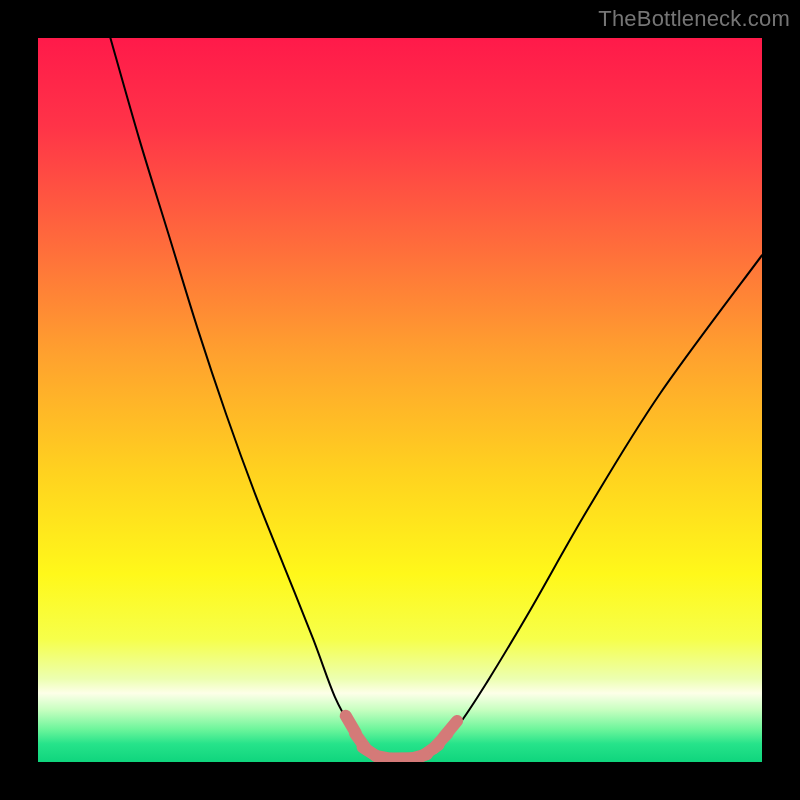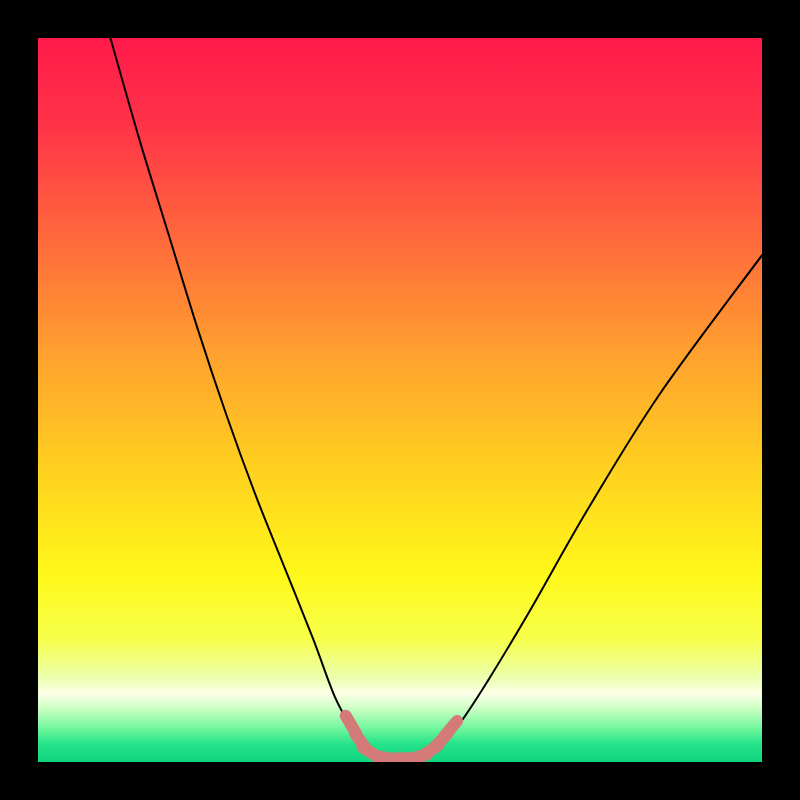--- a/index.html
+++ b/index.html
@@ -46,20 +46,21 @@
     left: 0;
     top: 0;
     width: 100%;
     height: 100%;
   }
 </style>
 </head>
 <body>
 
 <div class="stage">
+  <div class="watermark">TheBottleneck.com</div>
 
   <div class="plot-area">
     <svg class="gradient-bg" viewBox="0 0 724 724" preserveAspectRatio="none">
       <defs>
         <linearGradient id="bg-grad" x1="0" y1="0" x2="0" y2="1">
             <stop offset="0.00%" stop-color="#ff1a4a"></stop>
             <stop offset="12.00%" stop-color="#ff3348"></stop>
             <stop offset="28.00%" stop-color="#ff6a3c"></stop>
             <stop offset="44.00%" stop-color="#ffa22e"></stop>
             <stop offset="60.00%" stop-color="#ffd21f"></stop>

